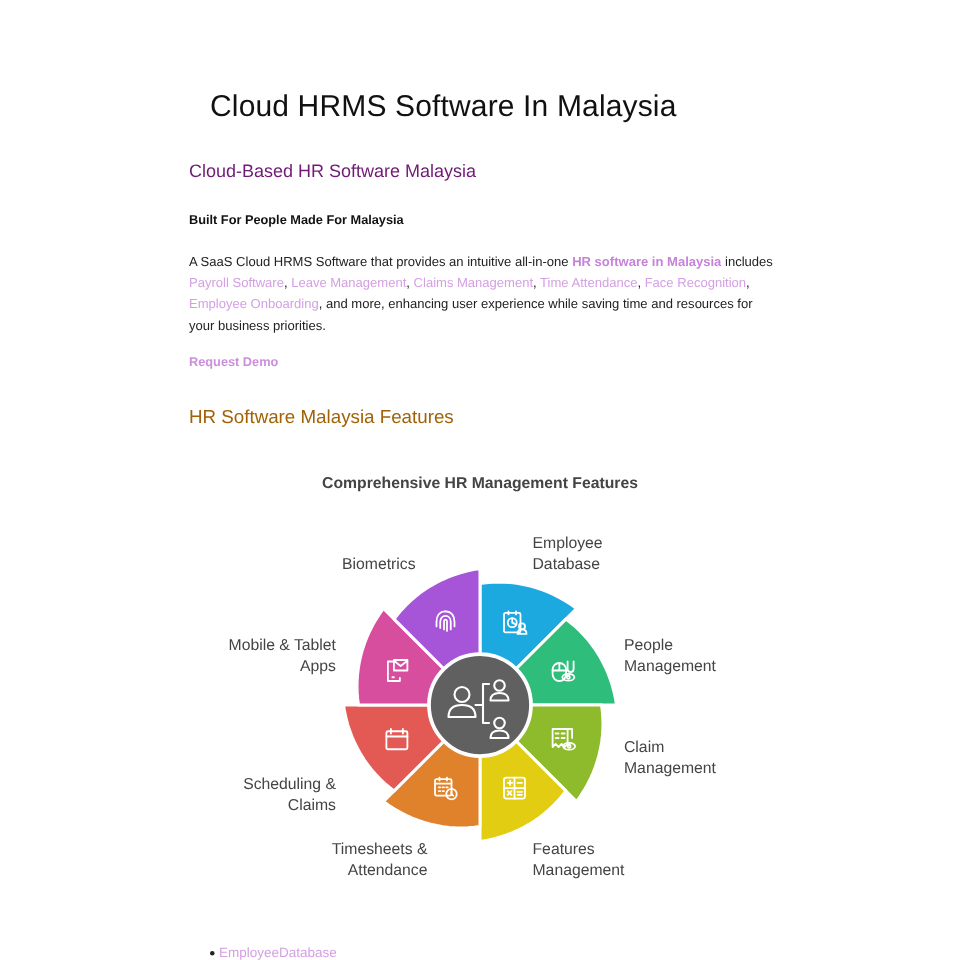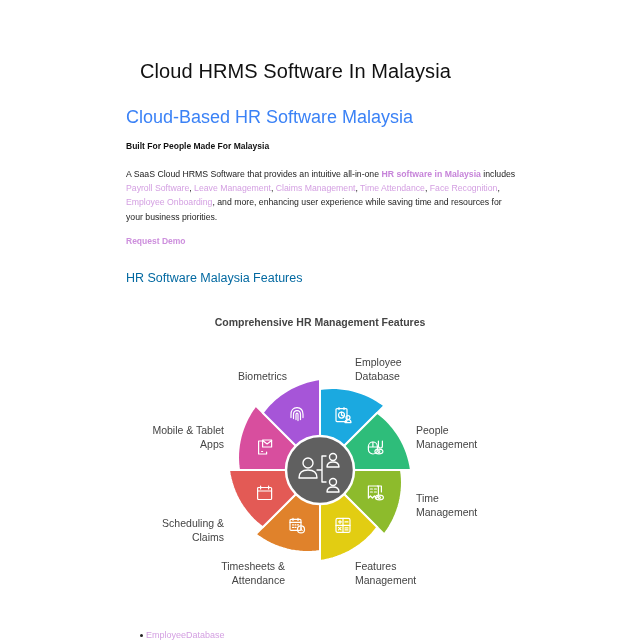--- a/index.html
+++ b/index.html
@@ -1,26 +1,26 @@
 <!DOCTYPE html>
 <html><head>
 <meta charset="utf-8">
 <style>
   * { box-sizing: border-box; margin: 0; padding: 0; }
   html, body { width: 640px; height: 640px; overflow: hidden; background: #ffffff; }
   body { font-family: "Liberation Sans", "DejaVu Sans", sans-serif; color: #111; position: relative; }
   .page { position: absolute; left: 126px; top: 0; width: 400px; }
   .h1 { position: absolute; top: 60px; left: 0; font-size: 20px; font-weight: 400; color: #111; white-space: nowrap; letter-spacing: 0.1px; margin-left: 14px; }
-  .h2 { position: absolute; top: 107px; left: 0; font-size: 18px; color: #3b82f6; white-space: nowrap; }
+  .h2 { position: absolute; top: 107px; left: 0; font-size: 12px; color: #701a75; white-space: nowrap; }
   .h4 { position: absolute; top: 141px; left: 0; font-size: 8.5px; font-weight: 700; color: #111; white-space: nowrap; }
   .para { position: absolute; top: 167px; left: 0; width: 392px; font-size: 8.7px; line-height: 14.2px; color: #222; }
   .para a { text-decoration: none; color: #d4a0e2; }
   .para a.strong { color: #c683d9; font-weight: 700; }
   .demo { position: absolute; top: 236px; left: 0; font-size: 8.5px; font-weight: 700; color: #cd8fdd; text-decoration: none; white-space: nowrap; }
-  .h3 { position: absolute; top: 271px; left: 0; font-size: 12.5px; color: #0369a1; white-space: nowrap; }
+  .h3 { position: absolute; top: 271px; left: 0; font-size: 12.5px; color: #a16207; white-space: nowrap; }
   .diagram-title { position: absolute; top: 316px; left: 0; width: 640px; text-align: center; font-size: 10.5px; font-weight: 700; color: #444; }
   .diagram { position: absolute; left: 0; top: 0; width: 640px; height: 640px; pointer-events: none; }
   .lbl { position: absolute; font-size: 10.5px; line-height: 13.5px; color: #444; white-space: nowrap; }
   .lbl.r { text-align: right; }
   .bullet { position: absolute; top: 630px; left: 146px; font-size: 9px; color: #d4a0e2; white-space: nowrap; }
   .bullet::before { content: ""; position: absolute; left: -6px; top: 4px; width: 3px; height: 3px; border-radius: 50%; background: #222; }
 </style>
 </head>
 <body>
 
@@ -112,36 +112,36 @@
 
 <div class="lbl" style="left:355px; top:356px;">
     <div>Employee</div>
     <div>Database</div>
   </div>
 <div class="lbl" style="left:416px; top:424px;">
     <div>People</div>
     <div>Management</div>
   </div>
 <div class="lbl" style="left:416px; top:492px;">
-    <div>Time</div>
+    <div>Claim</div>
     <div>Management</div>
   </div>
 <div class="lbl" style="left:355px; top:560px;">
     <div>Features</div>
     <div>Management</div>
   </div>
 <div class="lbl r" style="right:355px; top:560px;">
     <div>Timesheets &amp;</div>
     <div>Attendance</div>
   </div>
 <div class="lbl r" style="right:416px; top:484px;margin-top:33px;">
     <div>Scheduling &amp;</div>
     <div>Claims</div>
   </div>
 <div class="lbl r" style="right:416px; top:424px;">
     <div>Mobile &amp; Tablet</div>
     <div>Apps</div>
   </div>
-<div class="lbl" style="left:238px; top:370px;">
+<div class="lbl" style="left:228px; top:370px;">
     <div>Biometrics</div>
   </div>
 
 <div class="bullet">EmployeeDatabase</div>
 
 </body></html>

